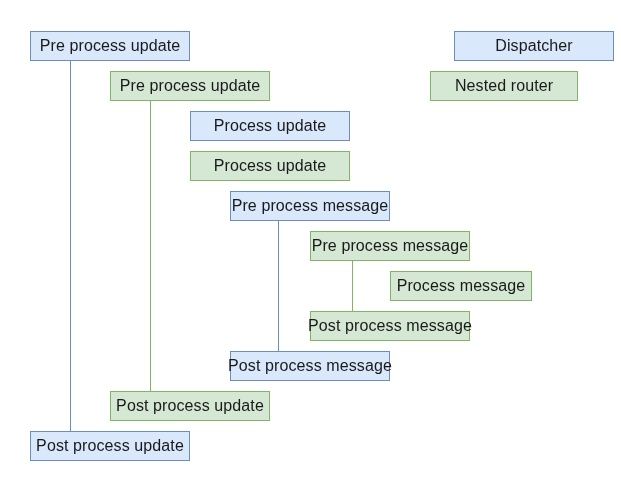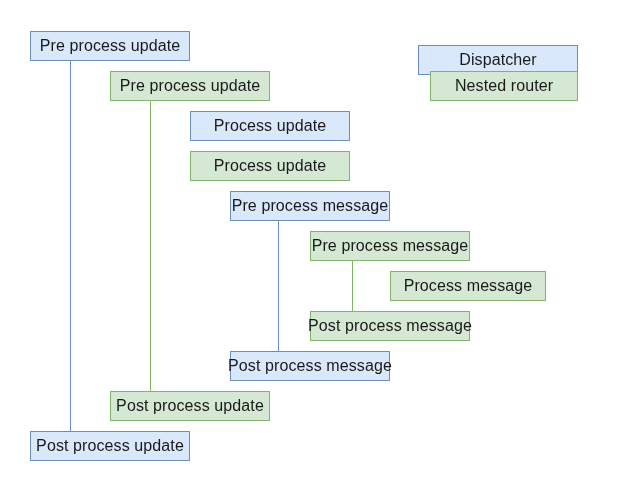--- a/index.html
+++ b/index.html
@@ -77,37 +77,37 @@
       </div>
       <div class="node nested" style="left: 190px; top: 151px; width: 160px; height: 30px;">
         <span>Process update</span>
       </div>
       <div class="node dispatcher" style="left: 230px; top: 191px; width: 160px; height: 30px;">
         <span>Pre process message</span>
       </div>
       <div class="node nested" style="left: 310px; top: 231px; width: 160px; height: 30px;">
         <span>Pre process message</span>
       </div>
-      <div class="node nested" style="left: 390px; top: 271px; width: 156px; height: 30px;">
+      <div class="node nested" style="left: 390px; top: 271px; width: 142px; height: 30px;">
         <span>Process message</span>
       </div>
       <div class="node nested" style="left: 310px; top: 311px; width: 160px; height: 30px;">
         <span>Post process message</span>
       </div>
       <div class="node dispatcher" style="left: 230px; top: 351px; width: 160px; height: 30px;">
         <span>Post process message</span>
       </div>
       <div class="node nested" style="left: 110px; top: 391px; width: 160px; height: 30px;">
         <span>Post process update</span>
       </div>
       <div class="node dispatcher" style="left: 30px; top: 431px; width: 160px; height: 30px;">
         <span>Post process update</span>
       </div>
     </div>
   <div id="legend-layer">
-      <div class="node dispatcher" style="left: 418px; top: 31px; width: 160px; height: 30px; margin-top: 14px;">
+      <div class="node dispatcher" style="left: 454px; top: 31px; width: 160px; height: 30px;">
         <span>Dispatcher</span>
       </div>
       <div class="node nested" style="left: 430px; top: 71px; width: 148px; height: 30px;">
         <span>Nested router</span>
       </div>
     </div>
 </div>
 
 </body></html>

